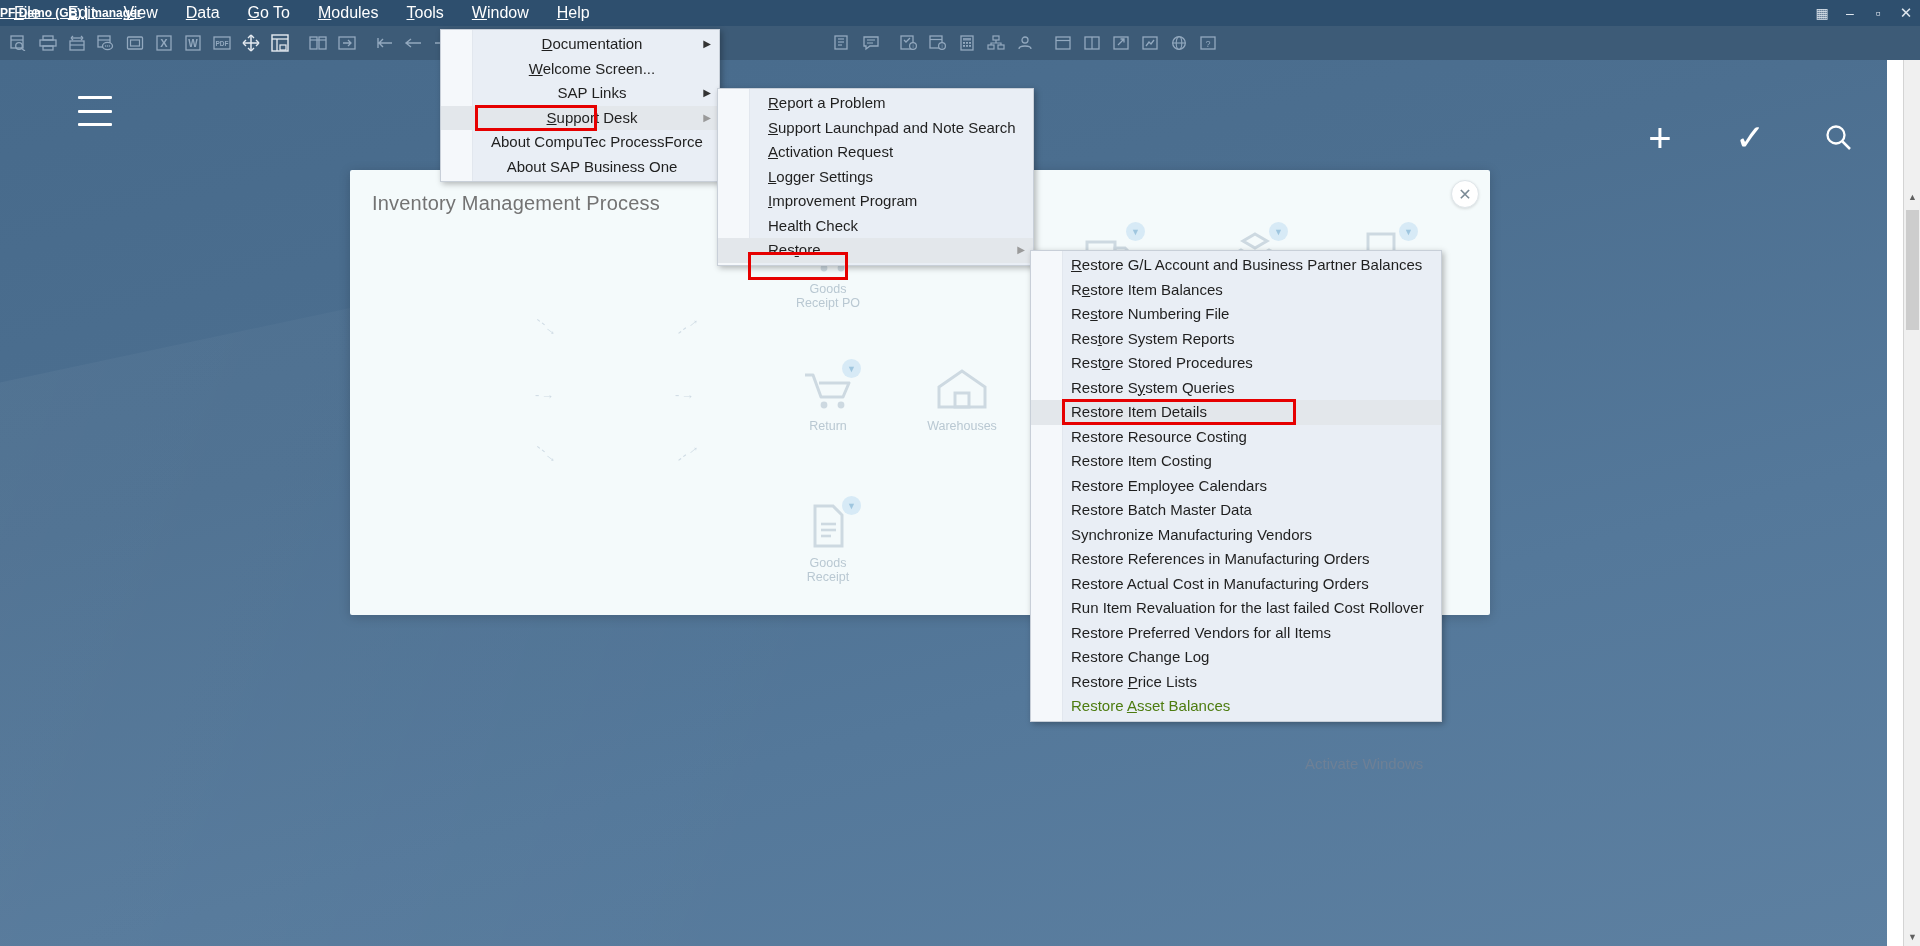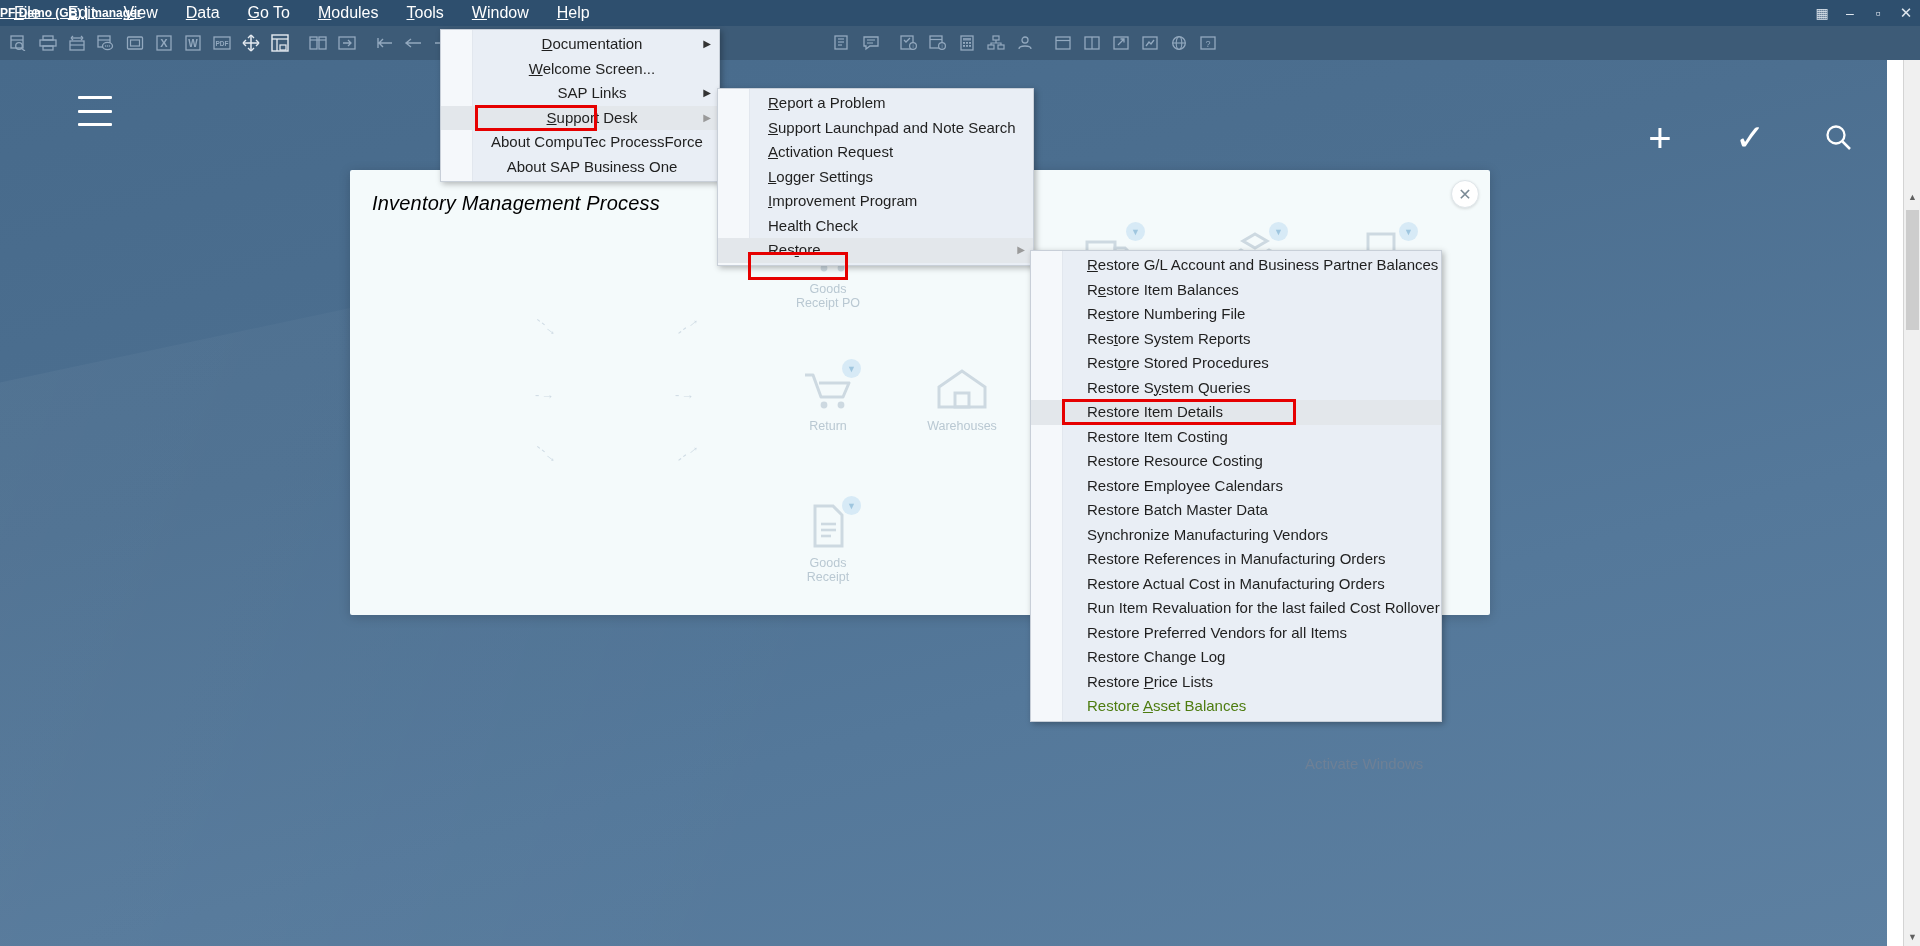--- a/index.html
+++ b/index.html
@@ -121,23 +121,22 @@
   .card {
     position: absolute;
     left: 350px; top: 170px;
     width: 1140px; height: 445px;
     background: #f4fafb;
     box-shadow: 0 2px 12px rgba(0,0,0,0.18);
     border-radius: 2px;
   }
   .card-title {
     position: absolute; left: 22px; top: 22px;
-    font-size: 20px; color: #000000; font-weight: normal;
+    font-size: 20px; color: #737373; font-weight: normal;
     letter-spacing: .2px;
-    font-style: italic;
   }
   .closebtn {
     position: absolute; right: 11px; top: 10px;
     width: 28px; height: 28px; border-radius: 50%;
     background: #ffffff; border: 1px solid #dfe6ea;
     display:flex; align-items:center; justify-content:center;
     color:#7b8b96; font-size: 16px;
     box-shadow: 0 1px 3px rgba(0,0,0,0.12);
   }
   .node {
@@ -206,21 +205,21 @@
     pointer-events: none;
     z-index: 90;
   }
 
   
   #menu-help { left: 440px; top: 29px; width: 280px; text-align: center; }
   
   #menu-support { left: 717px; top: 88px; width: 317px; }
   
   #menu-restore { left: 1030px; top: 250px; width: 412px; }
-  #menu-restore .row { font-size: 15px; height: 24.5px; line-height: 24.5px; padding-left: 56px;}
+  #menu-restore .row { font-size: 15px; height: 24.5px; line-height: 24.5px; padding-left: 40px;}
 
   .activate {
     position: absolute;
     left: 1305px; top: 755px;
     color: #6e8096;
     font-size: 15px;
     z-index: 5;
   }
   u.ak { text-decoration: underline; }
 </style>
@@ -690,22 +689,22 @@
 
   <div class="menu" id="menu-restore">
     <div class="gutter"></div>
     <div class="row"><u class="ak">R</u>estore G/L Account and Business Partner Balances</div>
     <div class="row">R<u class="ak">e</u>store Item Balances</div>
     <div class="row">Re<u class="ak">s</u>tore Numbering File</div>
     <div class="row">Res<u class="ak">t</u>ore System Reports</div>
     <div class="row">Rest<u class="ak">o</u>re Stored Procedures</div>
     <div class="row">Restore S<u class="ak">y</u>stem Queries</div>
     <div class="row hl">Restore Item Details</div>
+    <div class="row">Restore Resource Costing</div>
     <div class="row">Restore Item Costing</div>
-    <div class="row">Restore Resource Costing</div>
     <div class="row">Restore Employee Calendars</div>
     <div class="row">Restore Batch Master Data</div>
     <div class="row">Synchronize Manufacturing Vendors</div>
     <div class="row">Restore References in Manufacturing Orders</div>
     <div class="row">Restore Actual Cost in Manufacturing Orders</div>
     <div class="row">Run Item Revaluation for the last failed Cost Rollover</div>
     <div class="row">Restore Preferred Vendors for all Items</div>
     <div class="row">Restore Change Log</div>
     <div class="row">Restore <u class="ak">P</u>rice Lists</div>
     <div class="row dis">Restore <u class="ak">A</u>sset Balances</div>

